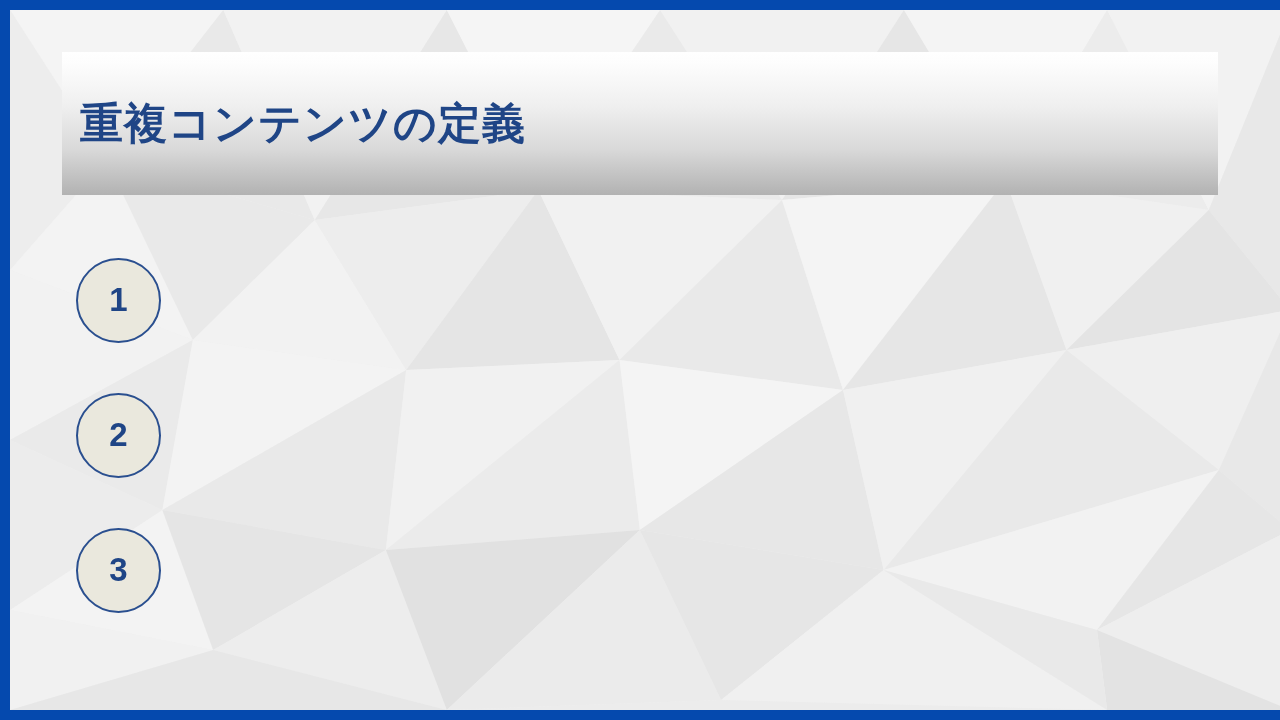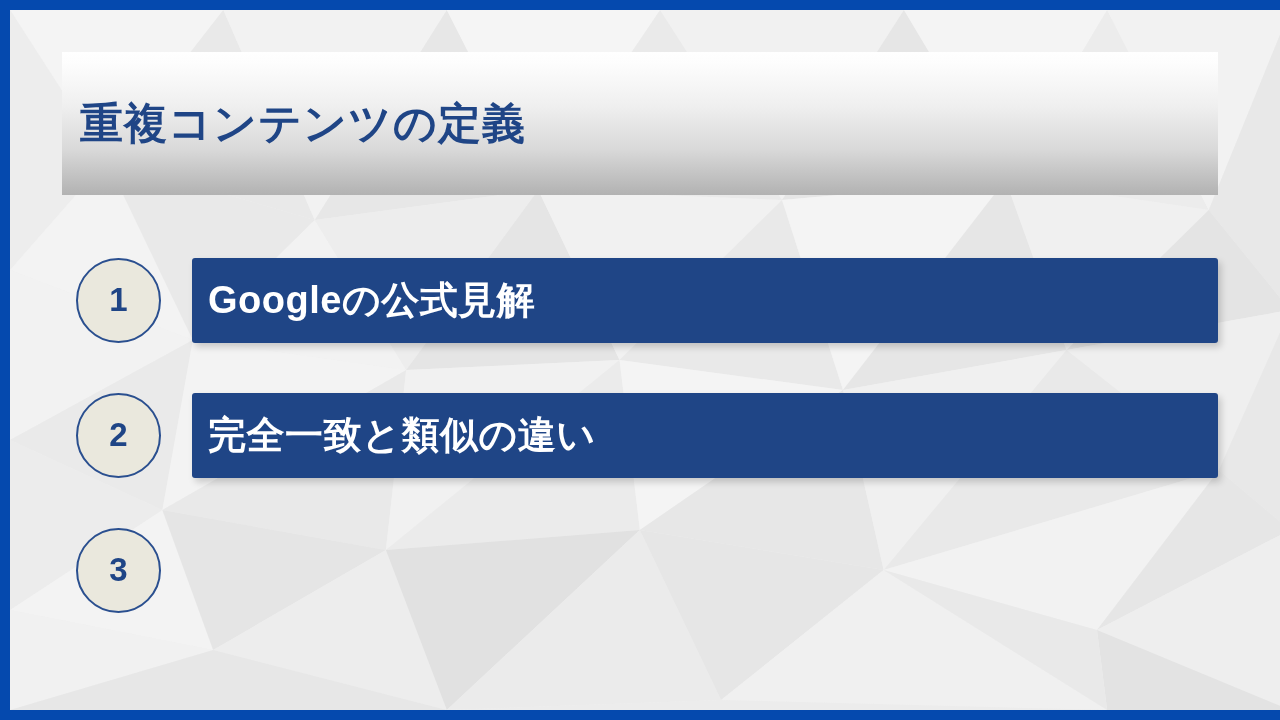--- a/index.html
+++ b/index.html
@@ -176,31 +176,25 @@
     <div class="title-band">
       <div class="title-text">重複コンテンツの定義</div>
     </div>
 
     <div class="list">
 
       <div class="row">
         <div class="num-circle">
           <span>1</span>
         </div>
-        <div class="bar">
-          <div class="bar-text">Googleの公式見解</div>
-        </div>
       </div>
 
       <div class="row">
         <div class="num-circle">
           <span>2</span>
-        </div>
-        <div class="bar">
-          <div class="bar-text">完全一致と類似の違い</div>
         </div>
       </div>
 
       <div class="row">
         <div class="num-circle">
           <span>3</span>
         </div>
       </div>
 
     </div>

